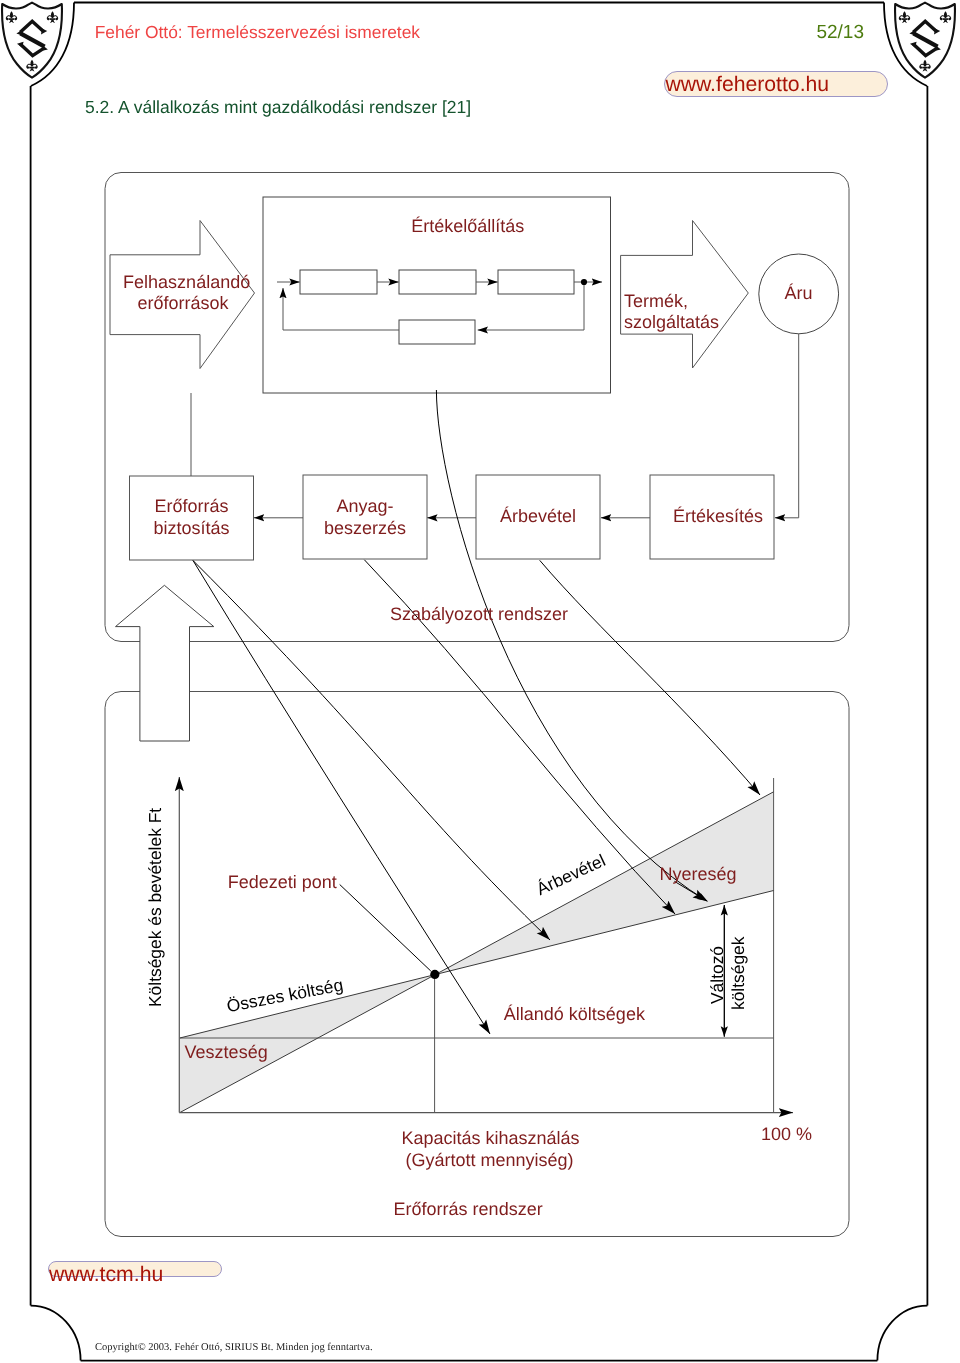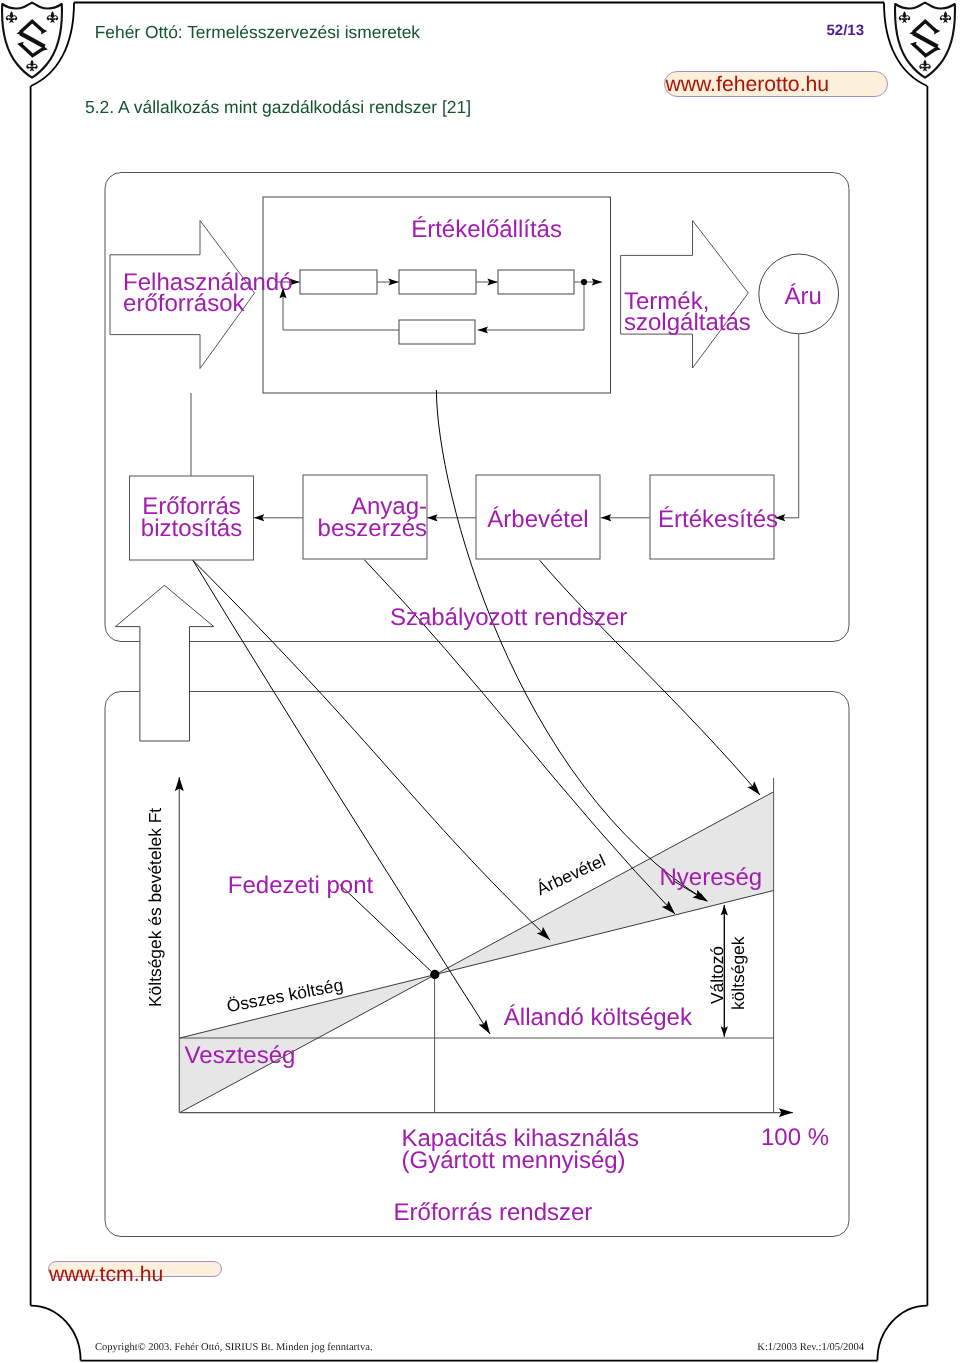--- a/index.html
+++ b/index.html
@@ -7,34 +7,34 @@
   body{width:960px;height:1363px;background:#fff;font-family:"Liberation Sans",sans-serif;overflow:hidden;
         -webkit-font-smoothing:antialiased;text-rendering:geometricPrecision;}
   #page{position:relative;width:960px;height:1363px;will-change:transform;}
   svg.layer{position:absolute;left:0;top:0;width:960px;height:1363px;}
 
   .shield{position:absolute;}
   .shield svg{display:block;}
   .shield-left{left:0px;top:1px;width:64px;height:77px;}
   .shield-right{left:893px;top:1px;width:64px;height:77px;}
 
-  .hdr-title{position:absolute;left:94.7px;top:21.7px;font-size:17.4px;color:#14532d;
+  .hdr-title{position:absolute;left:94.7px;top:21.7px;font-size:17.4px;color:#ef4444;
              white-space:nowrap;}
-  .hdr-page{position:absolute;left:0;top:21.7px;width:864px;text-align:right;font-size:15px;color:#4c1d95;font-weight:bold;}
+  .hdr-page{position:absolute;left:0;top:21.7px;width:864px;text-align:right;font-size:19px;color:#4d7c0f;}
 
   .badge{position:absolute;background:#fcefdb;border:1.3px solid #9d96c5;
          color:#a81408;text-align:left;white-space:nowrap;box-sizing:border-box;}
   .badge-top{left:664.4px;top:70.7px;width:223.9px;height:26.2px;border-radius:13.1px;
              font-size:21.2px;line-height:25.5px;}
   .badge-bottom{left:48px;top:1261px;width:174px;height:16px;border-radius:13.1px;
                 font-size:21.2px;line-height:25.5px;}
 
   .slide-heading{position:absolute;left:85px;top:96.9px;font-size:17.5px;color:#14532d;white-space:nowrap;}
 
-  .dlabel{position:absolute;font-size:24px;color:#a21caf;white-space:nowrap;}
+  .dlabel{position:absolute;font-size:18px;color:#7f1d1d;white-space:nowrap;}
   
   .rot{position:absolute;font-size:17.4px;color:#000;white-space:nowrap;
        transform-origin:1px 16px;}
   .ylab{left:160.4px;top:989.5px;transform:rotate(-90deg);}
   .rot-rev{left:540px;top:878.7px;transform:rotate(-24.8deg);}
   .rot-tc{left:228.4px;top:995.7px;transform:rotate(-10.7deg);}
   .rot-vc1{left:721.7px;top:986.7px;transform:rotate(-90deg);}
   .rot-vc2{left:743.3px;top:993.4px;transform:rotate(-90deg);}
 
   .foot-copy{position:absolute;left:95.1px;top:1342.2px;font-family:"Liberation Serif",serif;
@@ -199,36 +199,35 @@
     <circle cx="434.8" cy="974.4" r="4.6" fill="#000"></circle>
 
   </svg>
 
   <div class="dlabel" style="left:411.2px;top:215.7px;">Értékelőállítás</div>
   <div class="dlabel" style="left:123.1px;top:272.4px;width:120px;text-align:center;line-height:21.1px;"><span>Felhasználandó</span><br><span>erőforrások</span></div>
   <div class="dlabel" style="left:624px;top:270px;width:120px;text-align:left;line-height:21.1px;margin-top:21px;"><span>Termék,</span><br><span>szolgáltatás</span></div>
   <div class="dlabel" style="left:784.4px;top:283.4px;">Áru</div>
 
   <div class="dlabel" style="left:129.5px;top:496.3px;width:124px;text-align:center;line-height:21.2px;"><span>Erőforrás</span><br><span>biztosítás</span></div>
-  <div class="dlabel" style="left:303px;top:496.3px;width:124px;text-align:right;line-height:21.2px;"><span>Anyag-</span><br><span>beszerzés</span></div>
+  <div class="dlabel" style="left:303px;top:496.3px;width:124px;text-align:center;line-height:21.2px;"><span>Anyag-</span><br><span>beszerzés</span></div>
   <div class="dlabel" style="left:476px;top:505.6px;width:124px;text-align:center;">Árbevétel</div>
   <div class="dlabel" style="left:650px;top:505.6px;width:136px;text-align:center;">Értékesítés</div>
 
   <div class="dlabel" style="left:389.9px;top:603.5px;">Szabályozott rendszer</div>
   <div class="dlabel" style="left:393.6px;top:1199.3px;">Erőforrás rendszer</div>
 
   <div class="rot ylab">Költségek és bevételek Ft</div>
   <div class="dlabel" style="left:227.8px;top:871.9px;">Fedezeti pont</div>
   <div class="rot rot-rev">Árbevétel</div>
   <div class="dlabel" style="left:659.5px;top:863.9px;">Nyereség</div>
   <div class="rot rot-tc">Összes költség</div>
   <div class="dlabel" style="left:503.8px;top:1003.9px;">Állandó költségek</div>
   <div class="dlabel" style="left:184.6px;top:1041.6px;">Veszteség</div>
   <div class="rot rot-vc1">Változó</div>
   <div class="rot rot-vc2">költségek</div>
   <div class="dlabel" style="left:401.5px;top:1128px;width:176px;text-align:center;line-height:21.8px;"><span>Kapacitás kihasználás</span><br><span>(Gyártott mennyiség)</span></div>
   <div class="dlabel" style="left:761px;top:1124.4px;">100 %</div>
 
   <div class="badge badge-bottom">www.tcm.hu</div>
   <div class="foot-copy">Copyright© 2003. Fehér Ottó, SIRIUS Bt. Minden jog fenntartva.</div>
-  <div class="foot-rev">K:1/2003 Rev.:1/05/2004</div>
 
 </div>
 
 </body></html>

